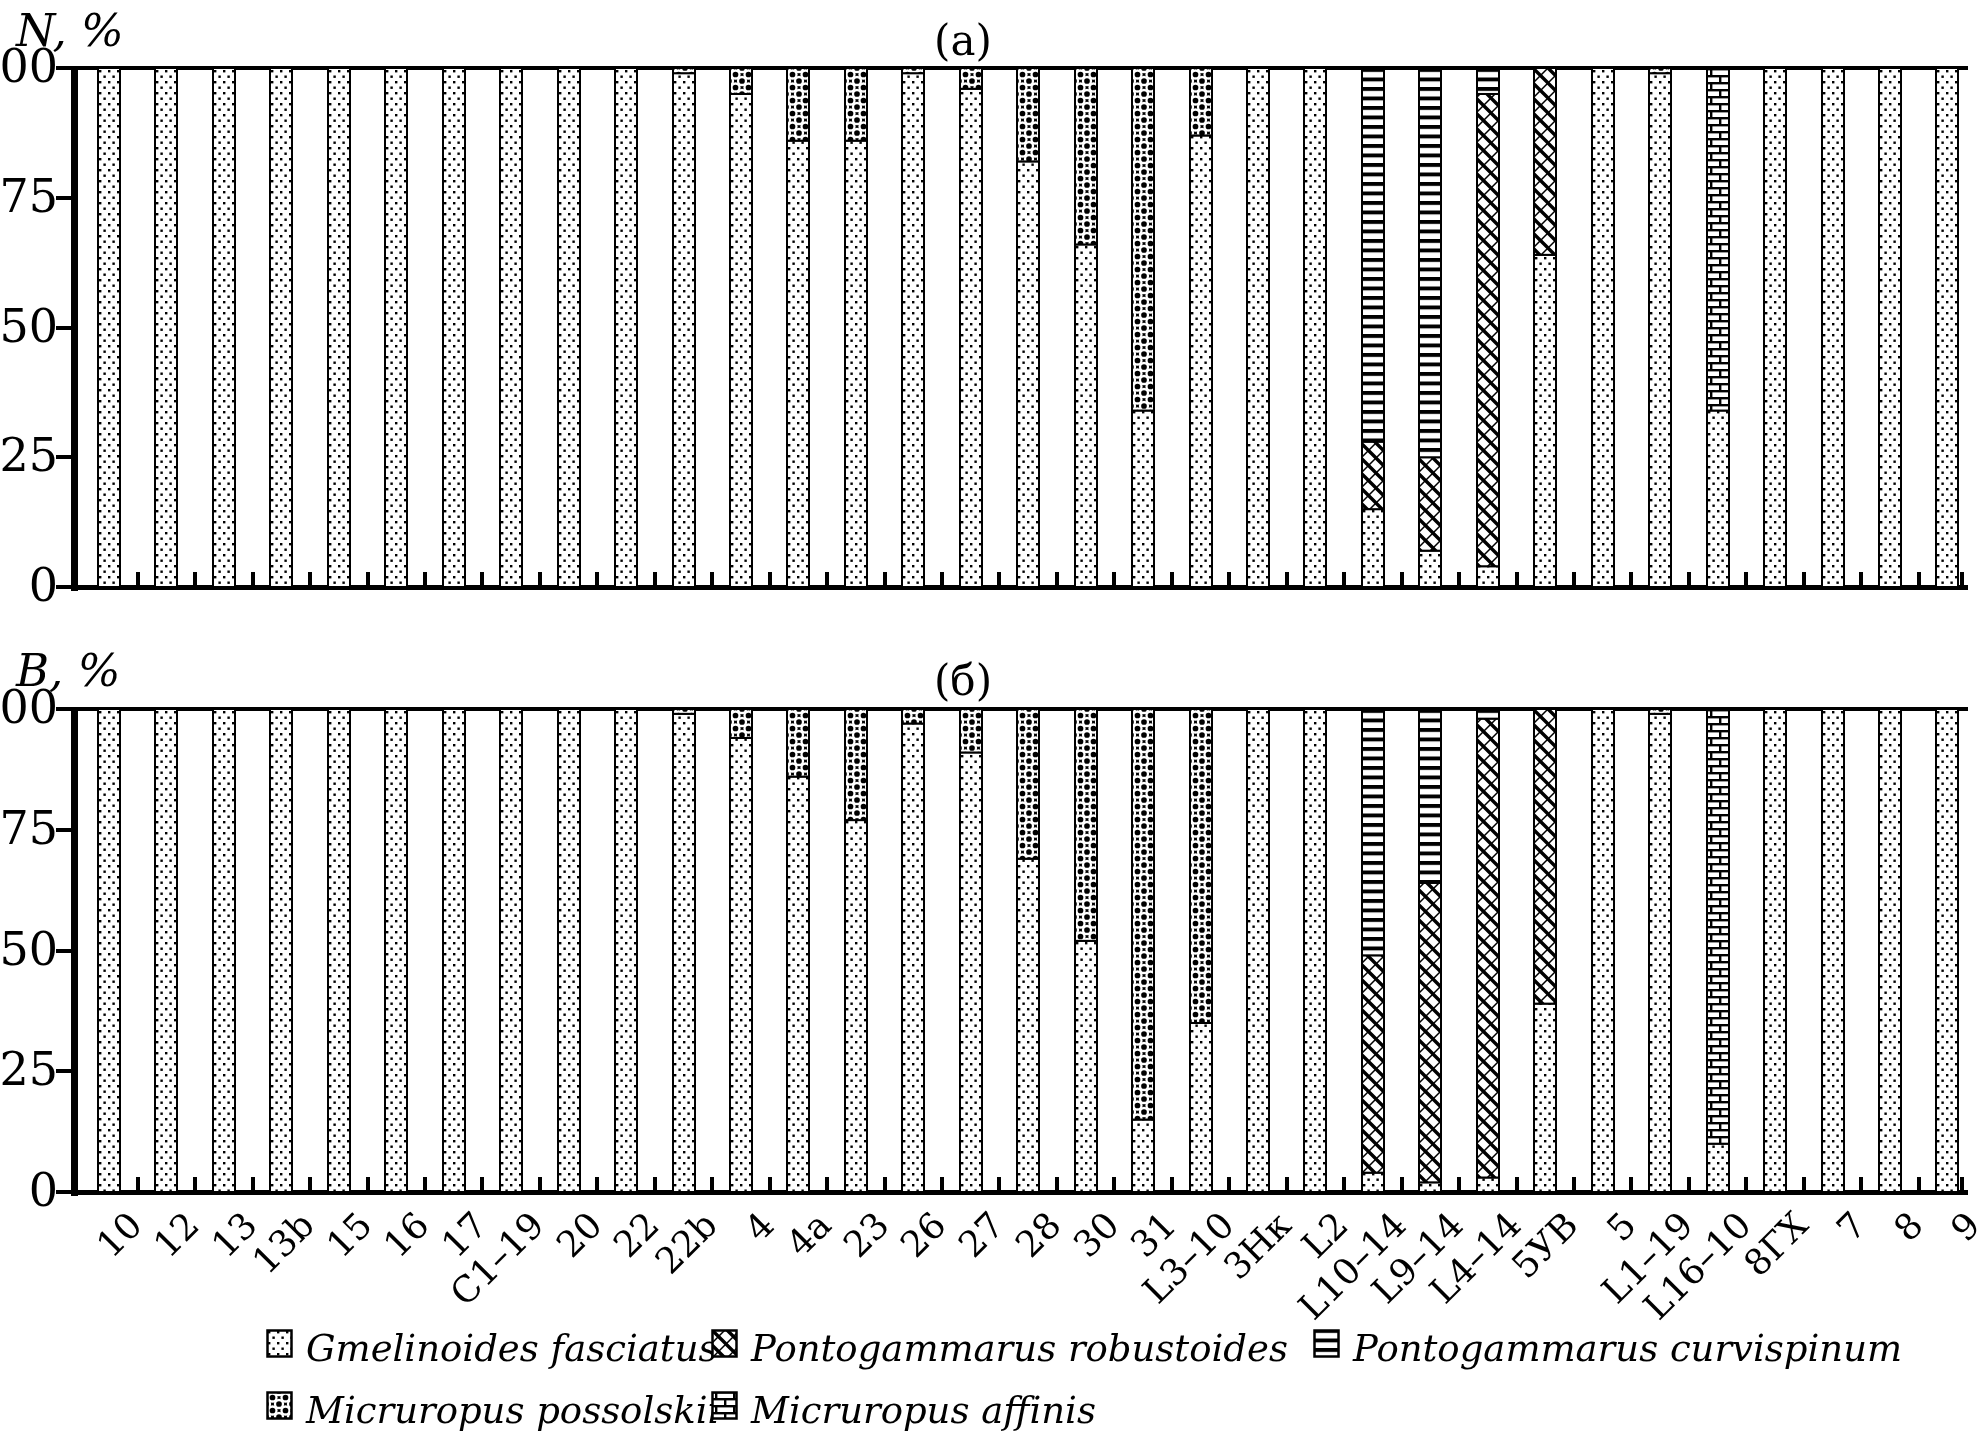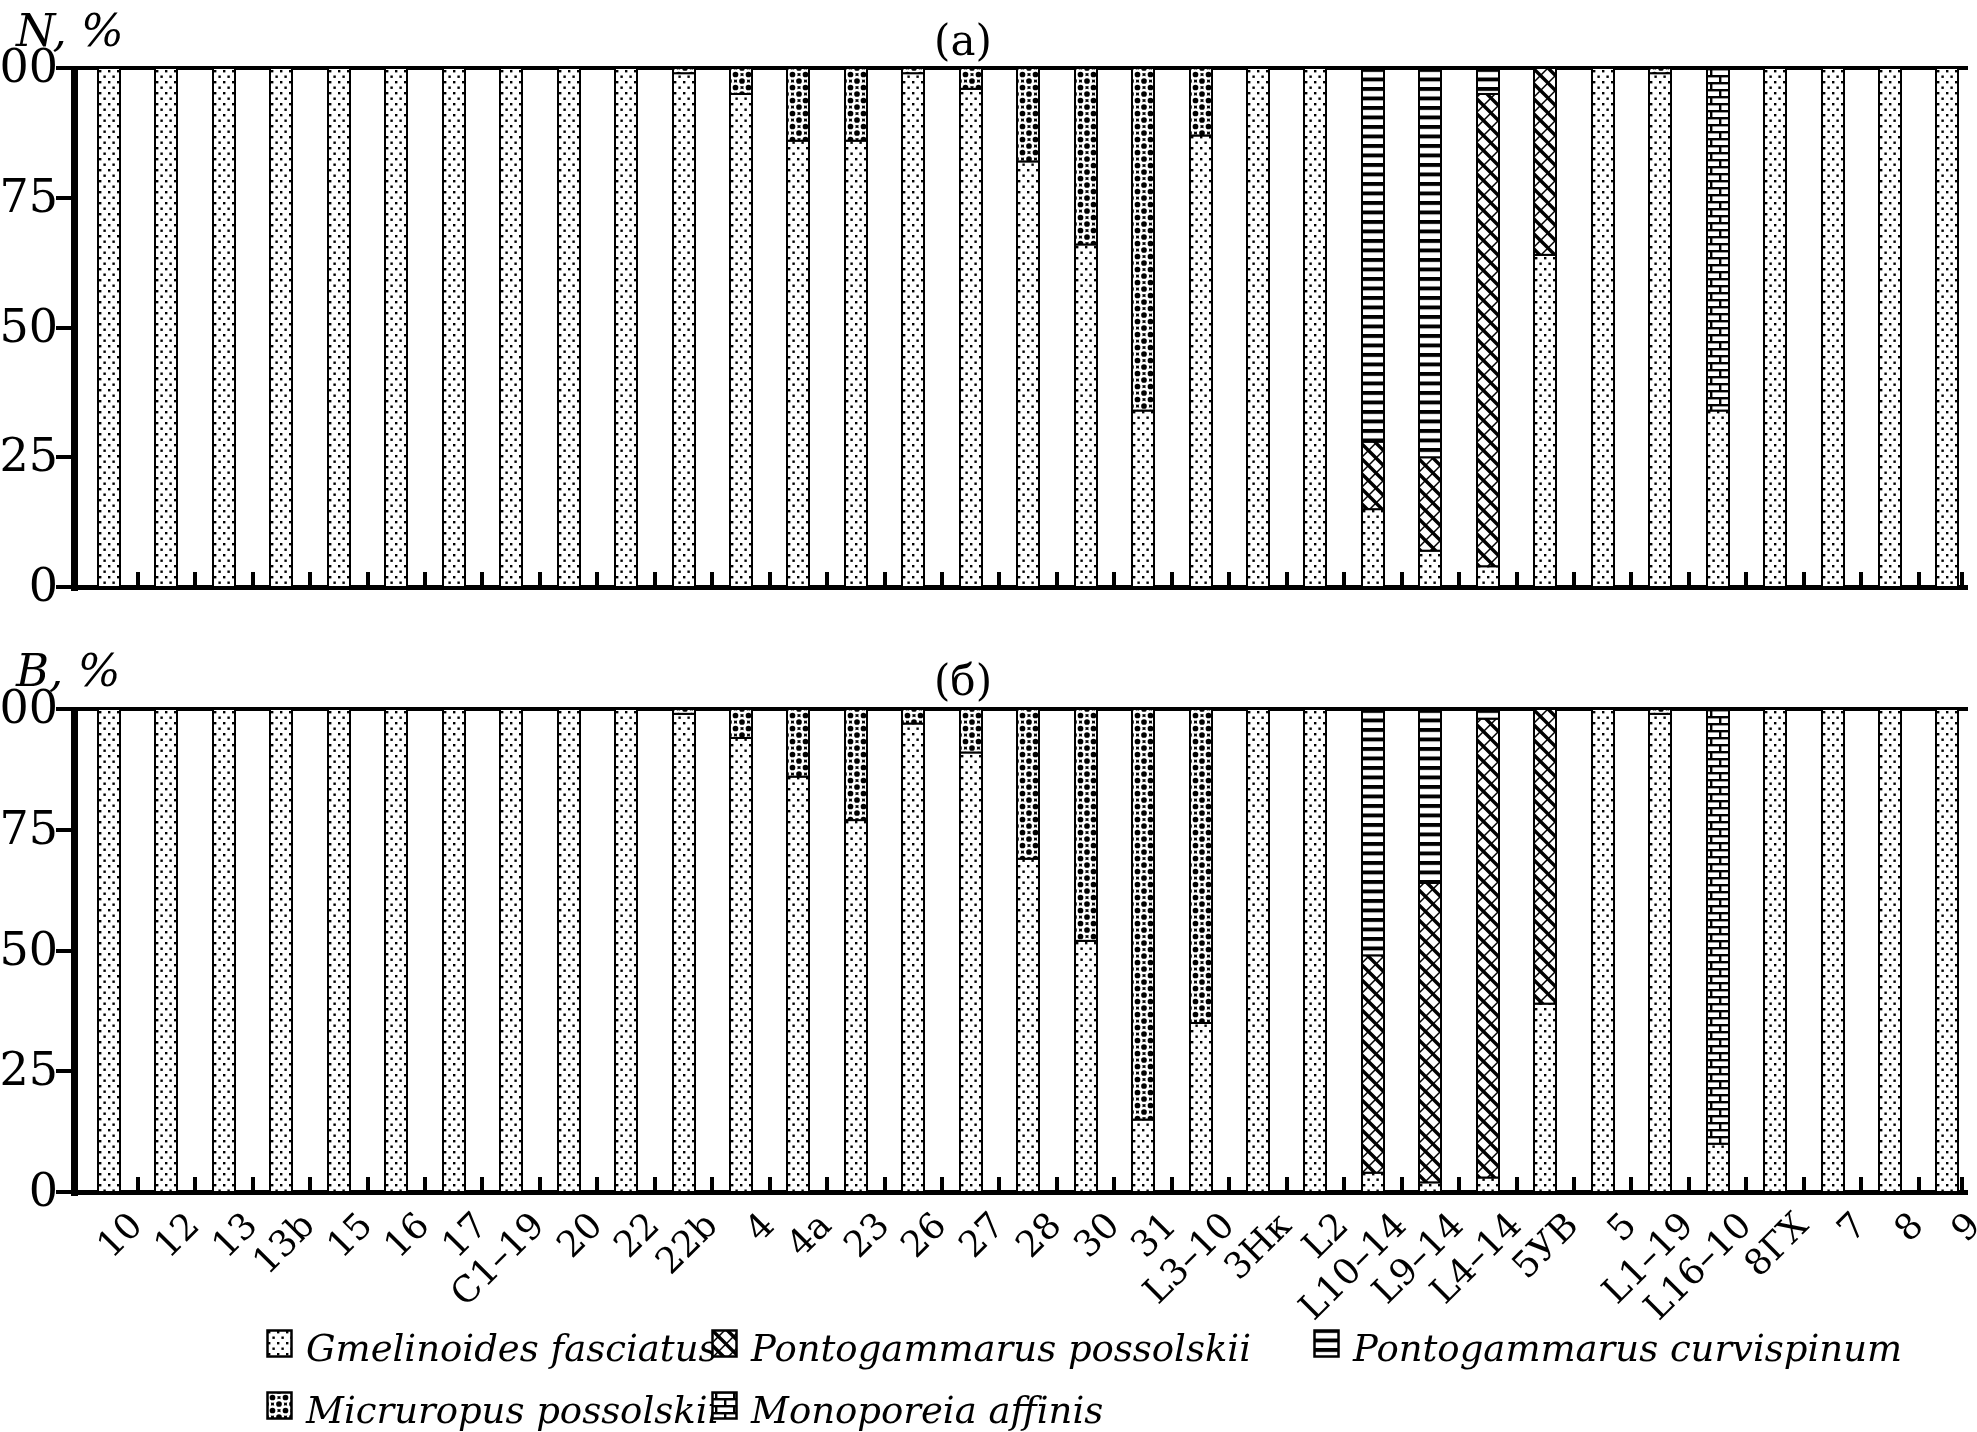--- a/index.html
+++ b/index.html
@@ -428,31 +428,31 @@
 
   <div>
     <svg class="swatch" style="left:266px;top:1329px" width="27" height="29">
       <rect x="1.5" y="1.5" width="24" height="26" fill="url(#pat-gf)" stroke="#000" stroke-width="2.5"></rect>
       </svg>
     <div class="legend-label" style="left:306px;top:1330px">Gmelinoides fasciatus</div>
 
     <svg class="swatch" style="left:711px;top:1329px" width="27" height="29">
       <rect x="1.5" y="1.5" width="24" height="26" fill="url(#pat-pr)" stroke="#000" stroke-width="2.5"></rect>
       </svg>
-    <div class="legend-label" style="left:751px;top:1330px">Pontogammarus possolskii</div>
+    <div class="legend-label" style="left:751px;top:1330px">Pontogammarus robustoides</div>
 
     <svg class="swatch" style="left:1313px;top:1329px" width="27" height="29">
       <rect x="1.5" y="1.5" width="24" height="26" fill="url(#pat-cc)" stroke="#000" stroke-width="2.5"></rect>
       </svg>
     <div class="legend-label" style="left:1353px;top:1330px">Pontogammarus curvispinum</div>
 
     <svg class="swatch" style="left:266px;top:1391px" width="27" height="29">
       <rect x="1.5" y="1.5" width="24" height="26" fill="url(#pat-mp)" stroke="#000" stroke-width="2.5"></rect>
       </svg>
     <div class="legend-label" style="left:306px;top:1392px">Micruropus possolskii</div>
 
     <svg class="swatch" style="left:711px;top:1391px" width="27" height="29">
       <rect x="1.5" y="1.5" width="24" height="26" fill="url(#pat-ma)" stroke="#000" stroke-width="2.5"></rect>
       </svg>
-    <div class="legend-label" style="left:751px;top:1392px">Monoporeia affinis</div>
+    <div class="legend-label" style="left:751px;top:1392px">Micruropus affinis</div>
   </div>
 
 </div>
 
 </body></html>

